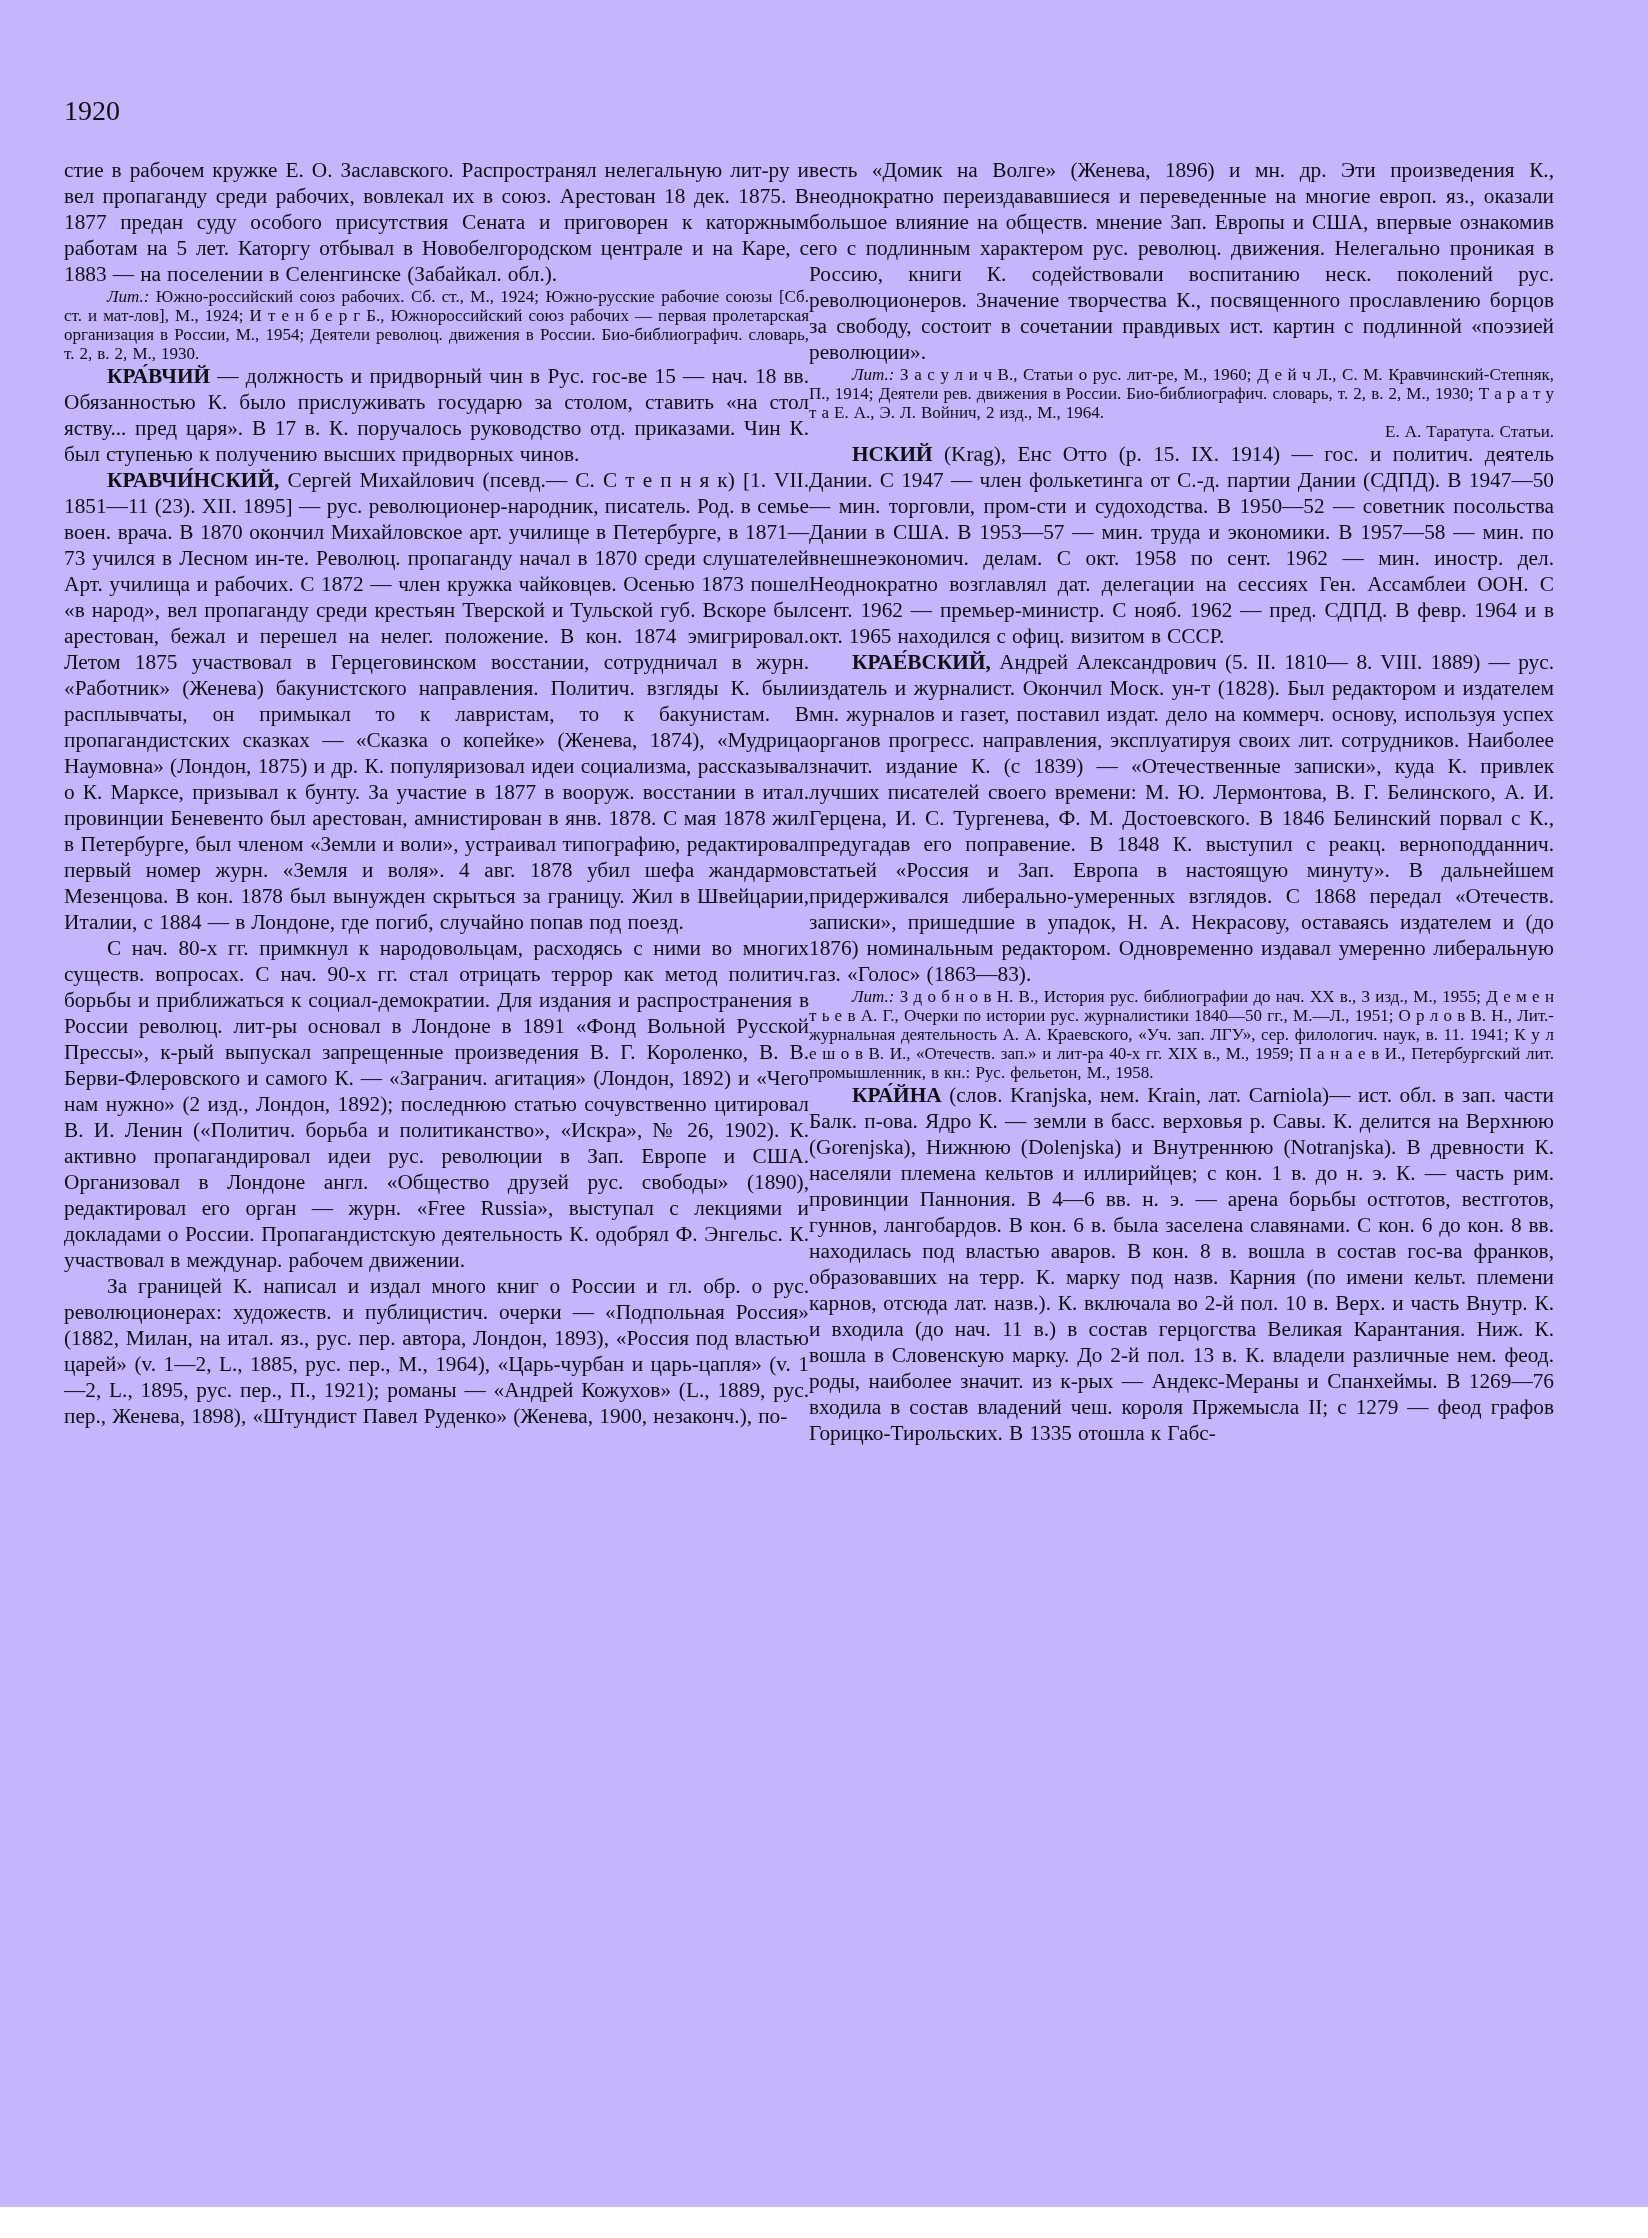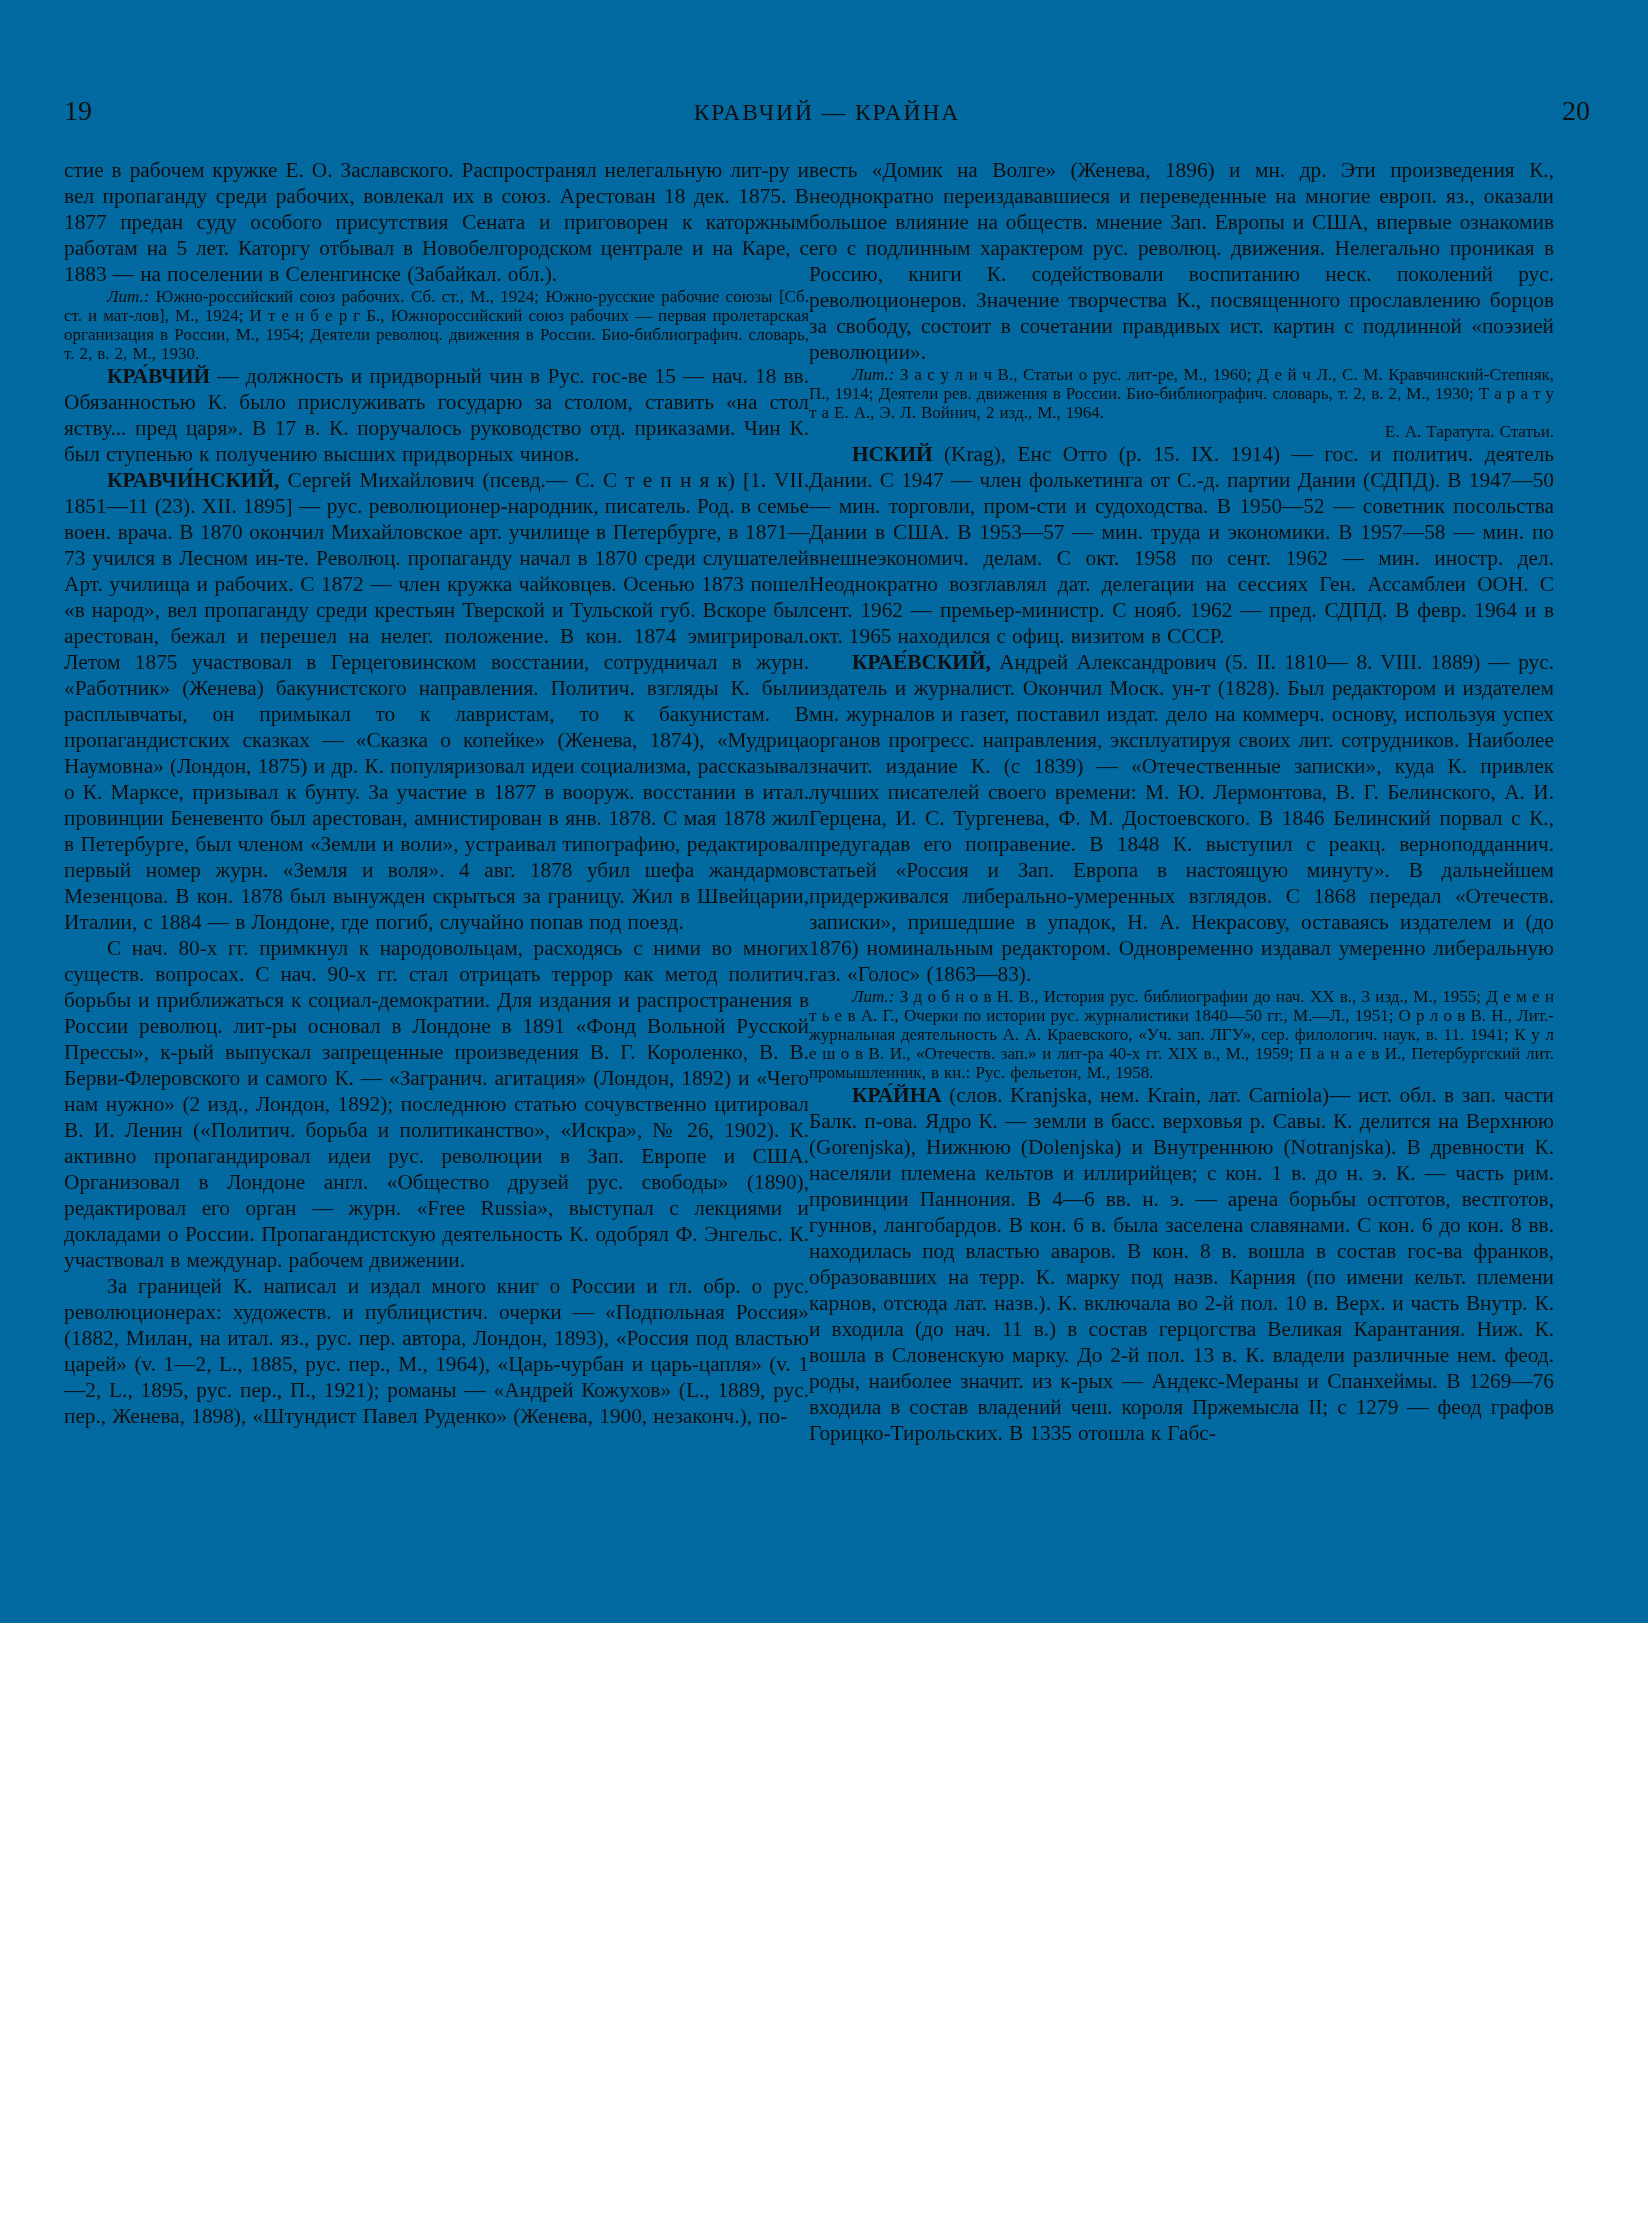--- a/index.html
+++ b/index.html
@@ -4,24 +4,24 @@
 <title>Document</title>
 <style>
   * { box-sizing: border-box; }
   html, body { margin: 0; padding: 0; }
   body {
     width: 1649px; height: 2239px;
     background: #ffffff; color: #101010;
     font-family: "Liberation Serif", "DejaVu Serif", serif;
   }
   .page {
-    width: 1649px; height: 1623px;
+    width: 1649px; height: 2207px;
     padding: 96px 59px 30.5px 64px;
     overflow: hidden;
-    background: #0369a1;
+    background: #c4b5fd;
   }
   .running-head {
     display: flex; align-items: baseline;
   }
   .running-head .pagenum { font-size: 28px; line-height: 30.5px; }
   .running-head .head-title {
     flex: 1; text-align: center;
     font-size: 23.6px; letter-spacing: 1.9px;
   }
   .cols {
@@ -41,21 +41,20 @@
   .sig { text-align: right; }
   .sig .name { }
 </style>
 </head>
 <body>
 
 <div class="page">
 
   <div class="running-head">
     <span class="pagenum">19</span>
-    <span class="head-title">КРАВЧИЙ — КРАЙНА</span>
     <span class="pagenum">20</span>
   </div>
 
   <div class="cols">
 
     <div class="col">
       <p>стие в рабочем кружке Е. О. Заславского. Распространял нелегальную лит-ру и вел пропаганду среди рабочих, вовлекал их в союз. Арестован 18 дек. 1875. В 1877 предан суду особого присутствия Сената и приговорен к каторжным работам на 5 лет. Каторгу отбывал в Новобелгородском централе и на Каре, с 1883 — на поселении в Селенгинске (Забайкал. обл.).</p>
       <p class="small ind">
         <span class="lbl">Лит.:</span>
         <span> Южно-российский союз рабочих. Сб. ст., М., 1924; Южно-русские рабочие союзы [Сб. ст. и мат-лов], М., 1924; И т е н б е р г Б., Южнороссийский союз рабочих — первая пролетарская организация в России, М., 1954; Деятели революц. движения в России. Био-библиографич. словарь, т. 2, в. 2, М., 1930.</span>

